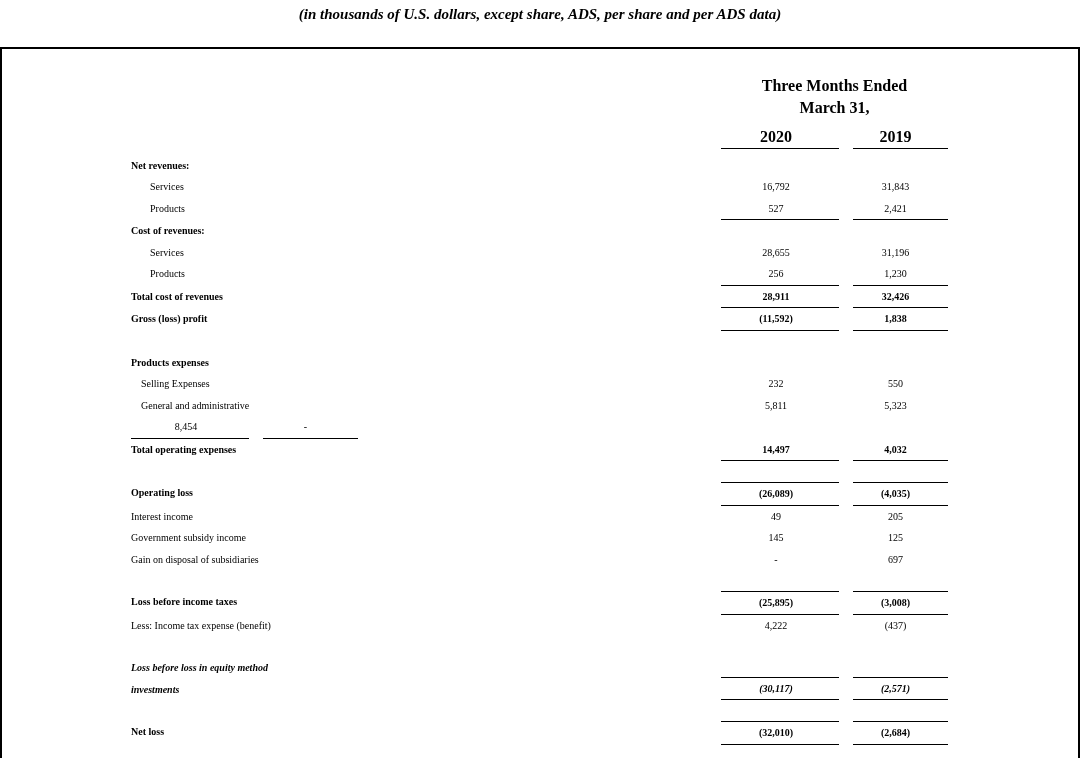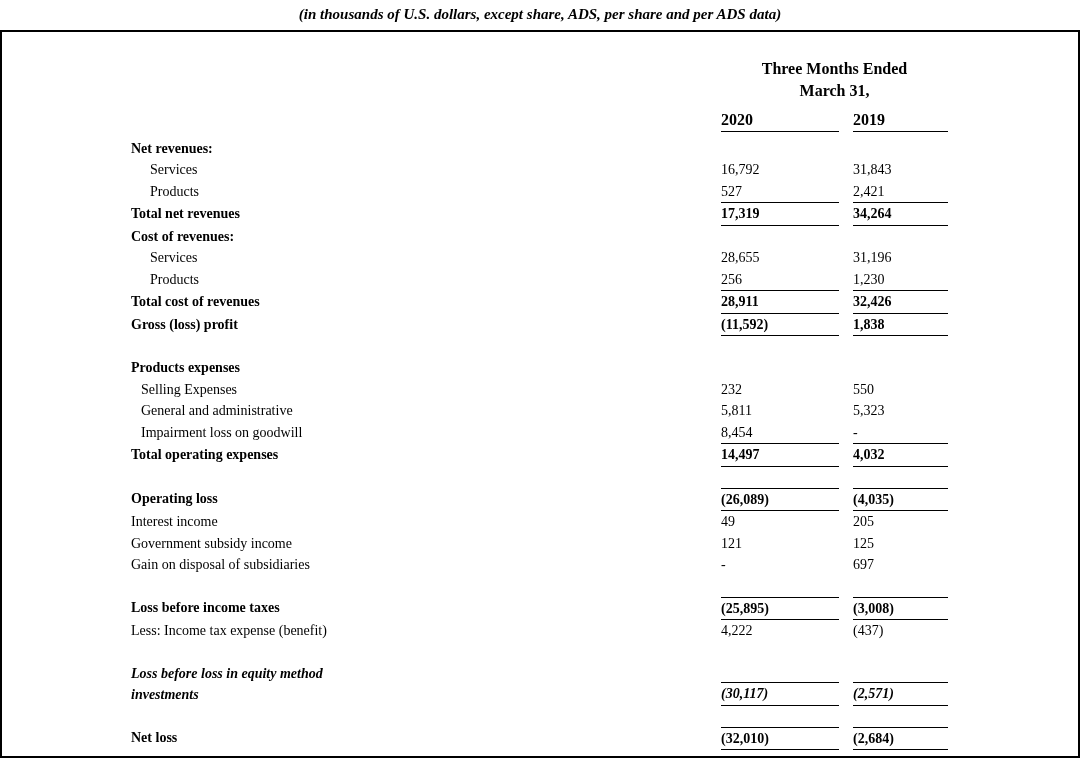--- a/index.html
+++ b/index.html
@@ -1,31 +1,31 @@
 <!DOCTYPE html>
 <html><head>
 <meta charset="utf-8">
 <style>
   * { margin:0; padding:0; box-sizing:border-box; }
   html,body { width:1080px; height:758px; background:#fff; color:#000;
               font-family:"Liberation Serif", serif; }
-  .caption { height:30px; padding-top:6px; text-align:center;
+  .caption { height:47px; padding-top:6px; text-align:center;
              font-style:italic; font-weight:700; font-size:15px; }
   .frame { height:728px; border:2px solid #000;
            padding:26px 130px 0 129px; overflow:hidden; }
   .period-wrap { display:flex; justify-content:flex-end; }
   .period { width:227px; text-align:center; font-weight:700;
             font-size:16px; line-height:21.5px; }
-  .row { display:flex; font-size:14px; line-height:21.5px; }
+  .row { display:flex; font-size:10px; line-height:21.5px; }
   .row.bottom { align-items:flex-end;font-style:italic; }
   .lbl { flex:1; white-space:pre-line; }
   .bold { font-weight:700; }
   .ind1 { padding-left:19px; }
   .ind2 { padding-left:10px; }
-  .val { width:118px; text-align:left; padding-right:8px; }
+  .val { width:118px; text-align:center; padding-right:8px; }
   .val.b { width:95px; margin-left:14px; padding-right:10px; }
   .bb { border-bottom:1.5px solid #000; }
   .bt { border-top:1.5px solid #000; }
   .colhead { margin-top:8px; margin-bottom:6px; font-size:16px; }
   .sp { height:21px; }
 </style>
 </head>
 <body>
 
 <div class="caption">(in thousands of U.S. dollars, except share, ADS, per share and per ADS data)</div>
@@ -52,25 +52,20 @@
   </div>
   <div class="row">
     <div class="lbl ind1">Services</div>
     <div class="val a">16,792</div>
     <div class="val b">31,843</div>
   </div>
   <div class="row">
     <div class="lbl ind1">Products</div>
     <div class="val a bb">527</div>
     <div class="val b bb">2,421</div>
-  </div>
-  <div class="row">
-    <div class="lbl bold">Total net revenues</div>
-    <div class="val a bb bold">17,319</div>
-    <div class="val b bb bold">34,264</div>
   </div>
   <div class="row">
     <div class="lbl bold">Cost of revenues:</div>
     <div class="val a"></div>
     <div class="val b"></div>
   </div>
   <div class="row">
     <div class="lbl ind1">Services</div>
     <div class="val a">28,655</div>
     <div class="val b">31,196</div>
@@ -102,21 +97,20 @@
     <div class="lbl ind2">Selling Expenses</div>
     <div class="val a">232</div>
     <div class="val b">550</div>
   </div>
   <div class="row">
     <div class="lbl ind2">General and administrative</div>
     <div class="val a">5,811</div>
     <div class="val b">5,323</div>
   </div>
   <div class="row">
-    <div class="lbl ind2">Impairment loss on goodwill</div>
     <div class="val a bb">8,454</div>
     <div class="val b bb">-</div>
   </div>
   <div class="row">
     <div class="lbl bold">Total operating expenses</div>
     <div class="val a bb bold">14,497</div>
     <div class="val b bb bold">4,032</div>
   </div>
 
   <div class="sp"></div>
@@ -126,21 +120,21 @@
     <div class="val a bt bb bold">(26,089)</div>
     <div class="val b bt bb bold">(4,035)</div>
   </div>
   <div class="row">
     <div class="lbl">Interest income</div>
     <div class="val a">49</div>
     <div class="val b">205</div>
   </div>
   <div class="row">
     <div class="lbl">Government subsidy income</div>
-    <div class="val a">121</div>
+    <div class="val a">145</div>
     <div class="val b">125</div>
   </div>
   <div class="row">
     <div class="lbl">Gain on disposal of subsidiaries</div>
     <div class="val a">-</div>
     <div class="val b">697</div>
   </div>
 
   <div class="sp"></div>
 

